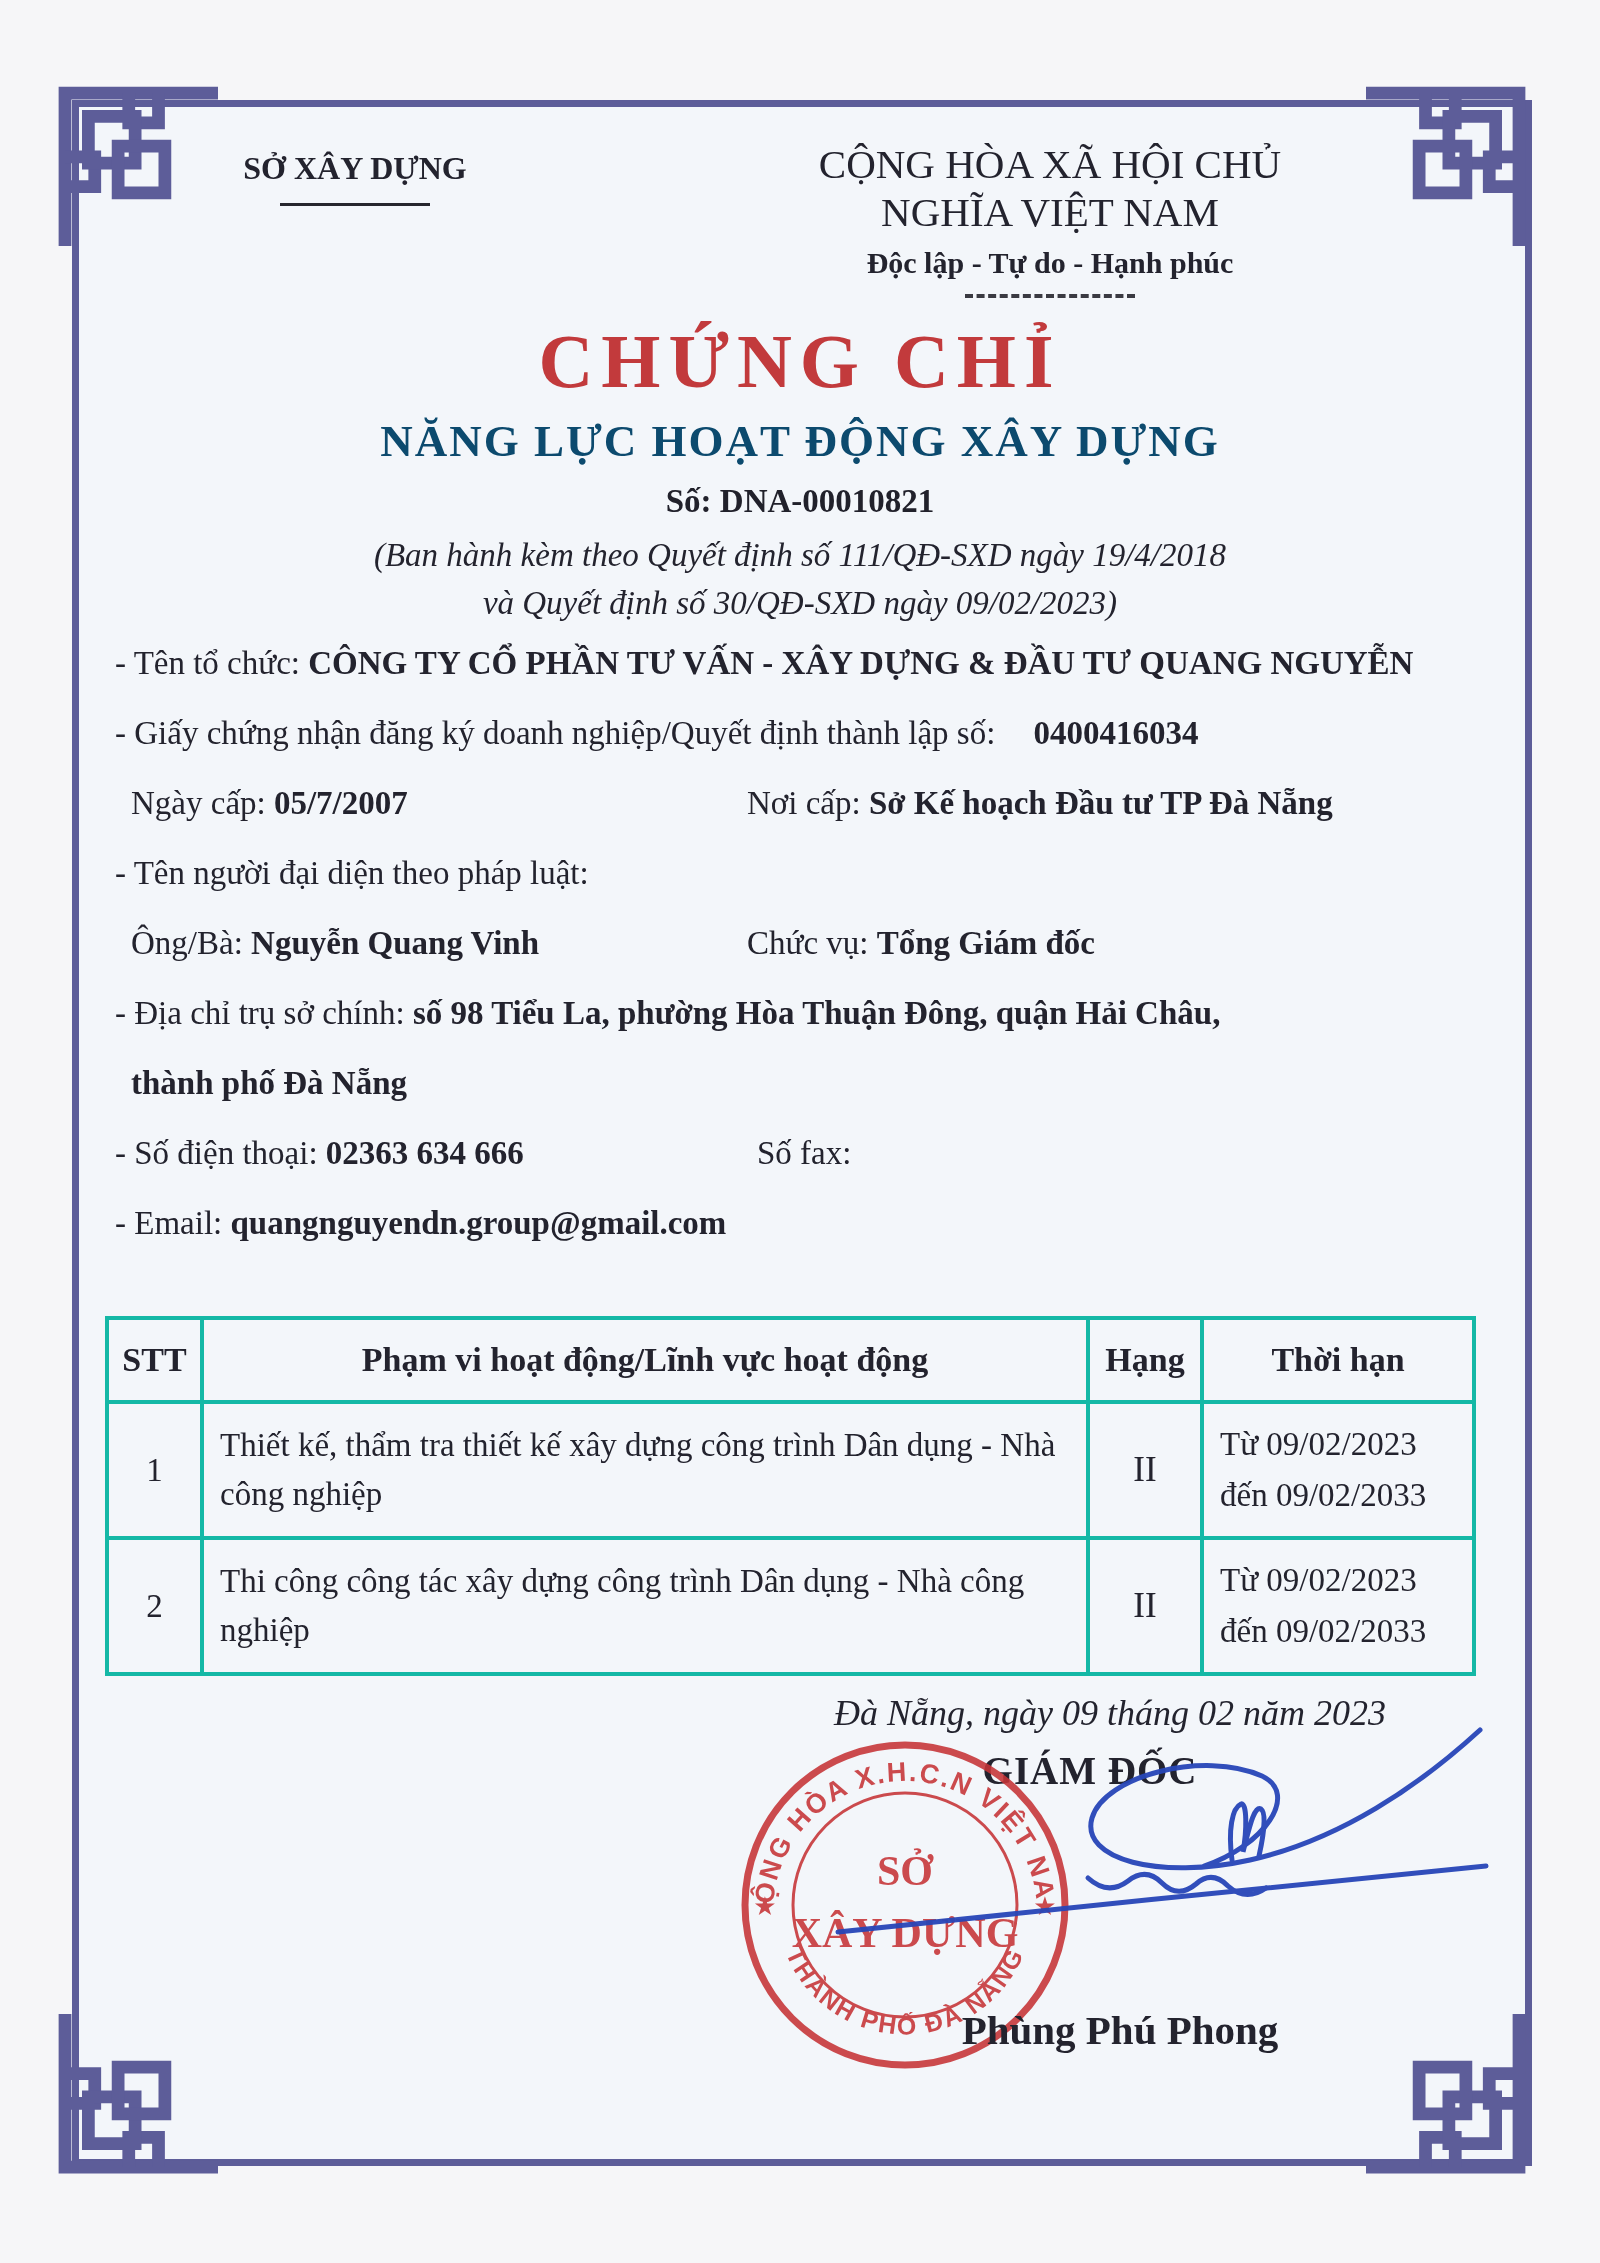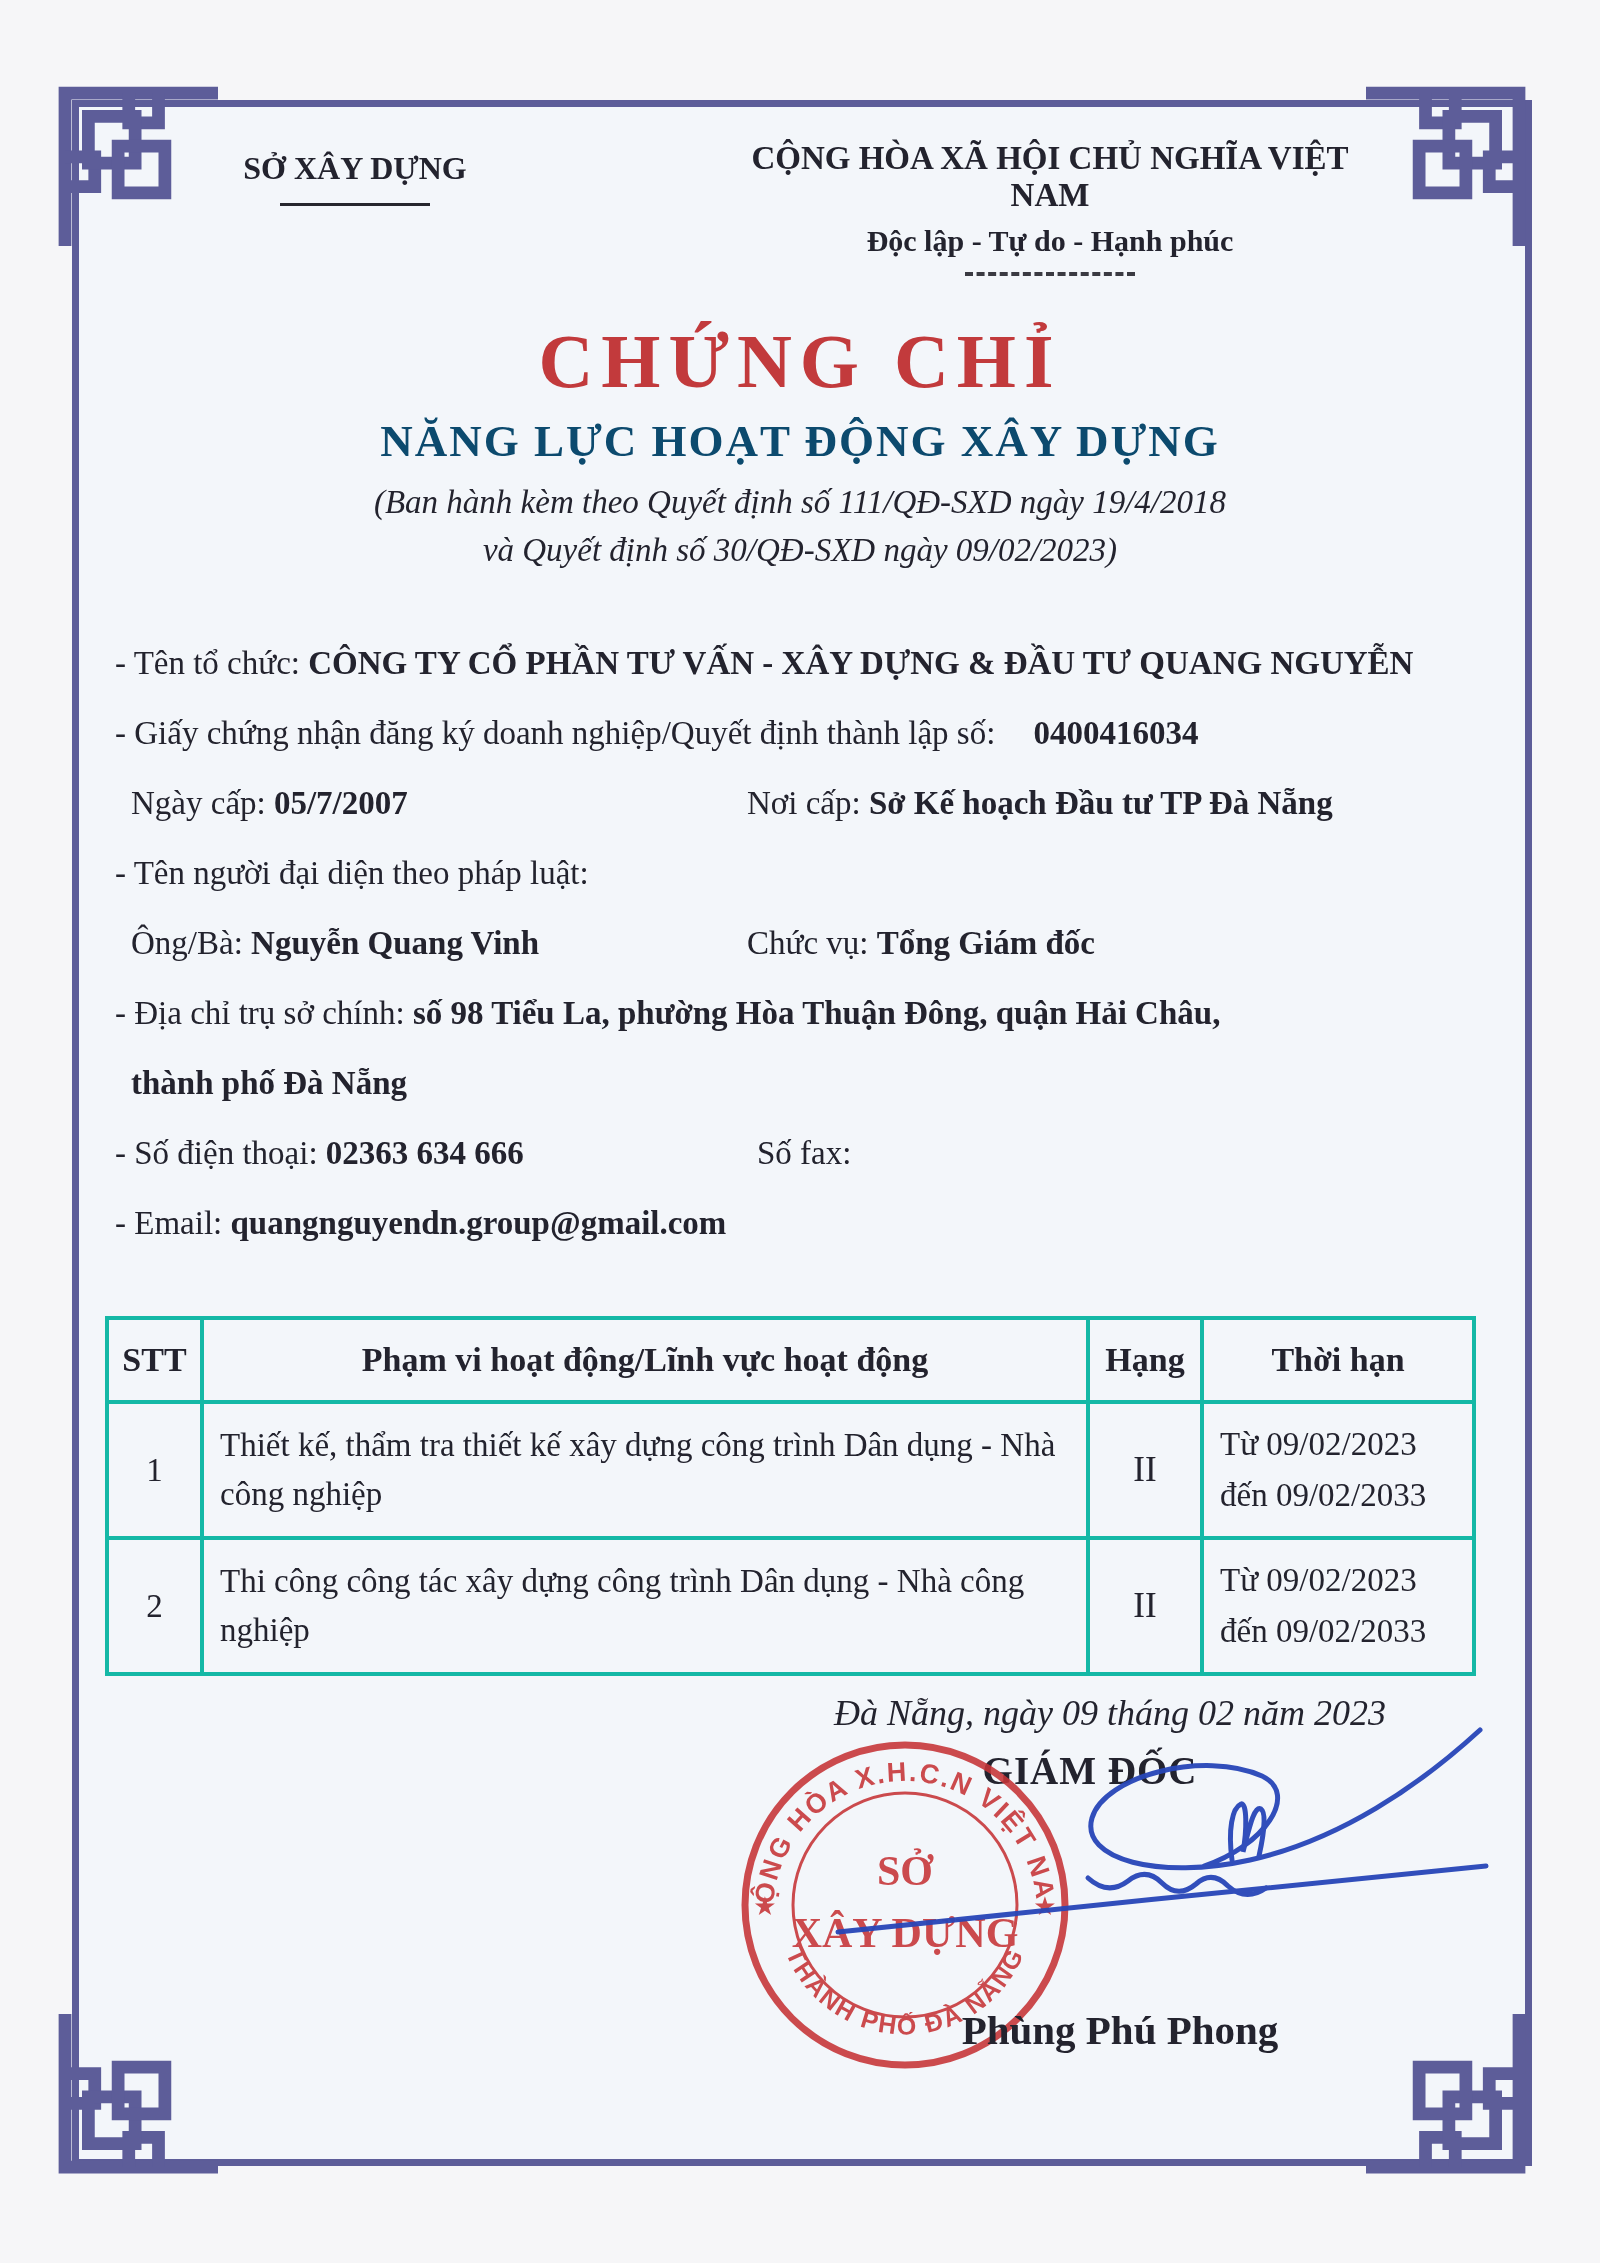--- a/index.html
+++ b/index.html
@@ -25,21 +25,21 @@
   .c-bl{left:48px;bottom:79px;transform:rotate(270deg);}
 
   .abs{position:absolute;}
   .center{text-align:center;}
 
   
   .hdr-left{left:120px;top:140px;width:470px;}
   .hdr-right{left:750px;top:140px;width:600px;}
   .hdr-l1{font-size:30px;letter-spacing:.5px;}
   .hdr-l2{font-size:32px;font-weight:bold;margin-top:10px;}
-  .hdr-r1{font-size:33px;font-weight:bold;}
+  .hdr-r1{font-size:41px;font-weight:normal;}
   .hdr-r2{font-size:30px;font-weight:bold;margin-top:10px;}
   .rule-solid{width:150px;border-top:3px solid #26262e;margin:16px auto 0;}
   .rule-dashed{width:170px;border-top:4px dashed #3a3a42;margin:14px auto 0;}
 
   
   .title-block{left:90px;top:318px;width:1420px;}
   .t-main{font-size:76px;font-weight:bold;color:#c23a3c;letter-spacing:8px;}
   .t-sub{font-size:45px;font-weight:bold;color:#0c4a6e;margin-top:10px;letter-spacing:2px;}
   .t-num{font-size:33px;font-weight:bold;color:#21212b;margin-top:16px;}
   .t-iss{font-size:33px;font-style:italic;margin-top:12px;line-height:1.45;}
@@ -145,20 +145,21 @@
 </div>
 <div class="abs hdr-right center">
   <div class="hdr-r1">CỘNG HÒA XÃ HỘI CHỦ NGHĨA VIỆT NAM</div>
   <div class="hdr-r2">Độc lập - Tự do - Hạnh phúc</div>
   <div class="rule-dashed"></div>
 </div>
 
 <div class="abs title-block center">
   <div class="t-main">CHỨNG CHỈ</div>
   <div class="t-sub">NĂNG LỰC HOẠT ĐỘNG XÂY DỰNG</div>
+  <div class="t-num">Số: DNA-00010821</div>
   <div class="t-iss">
     <div>(Ban hành kèm theo Quyết định số 111/QĐ-SXD ngày 19/4/2018</div>
     <div>và Quyết định số 30/QĐ-SXD ngày 09/02/2023)</div>
   </div>
 </div>
 
 <div class="abs fields">
   <div class="fline">
     <span class="lbl">- Tên tổ chức:</span>
     <span class="val">CÔNG TY CỔ PHẦN TƯ VẤN - XÂY DỰNG &amp; ĐẦU TƯ QUANG NGUYỄN</span>

